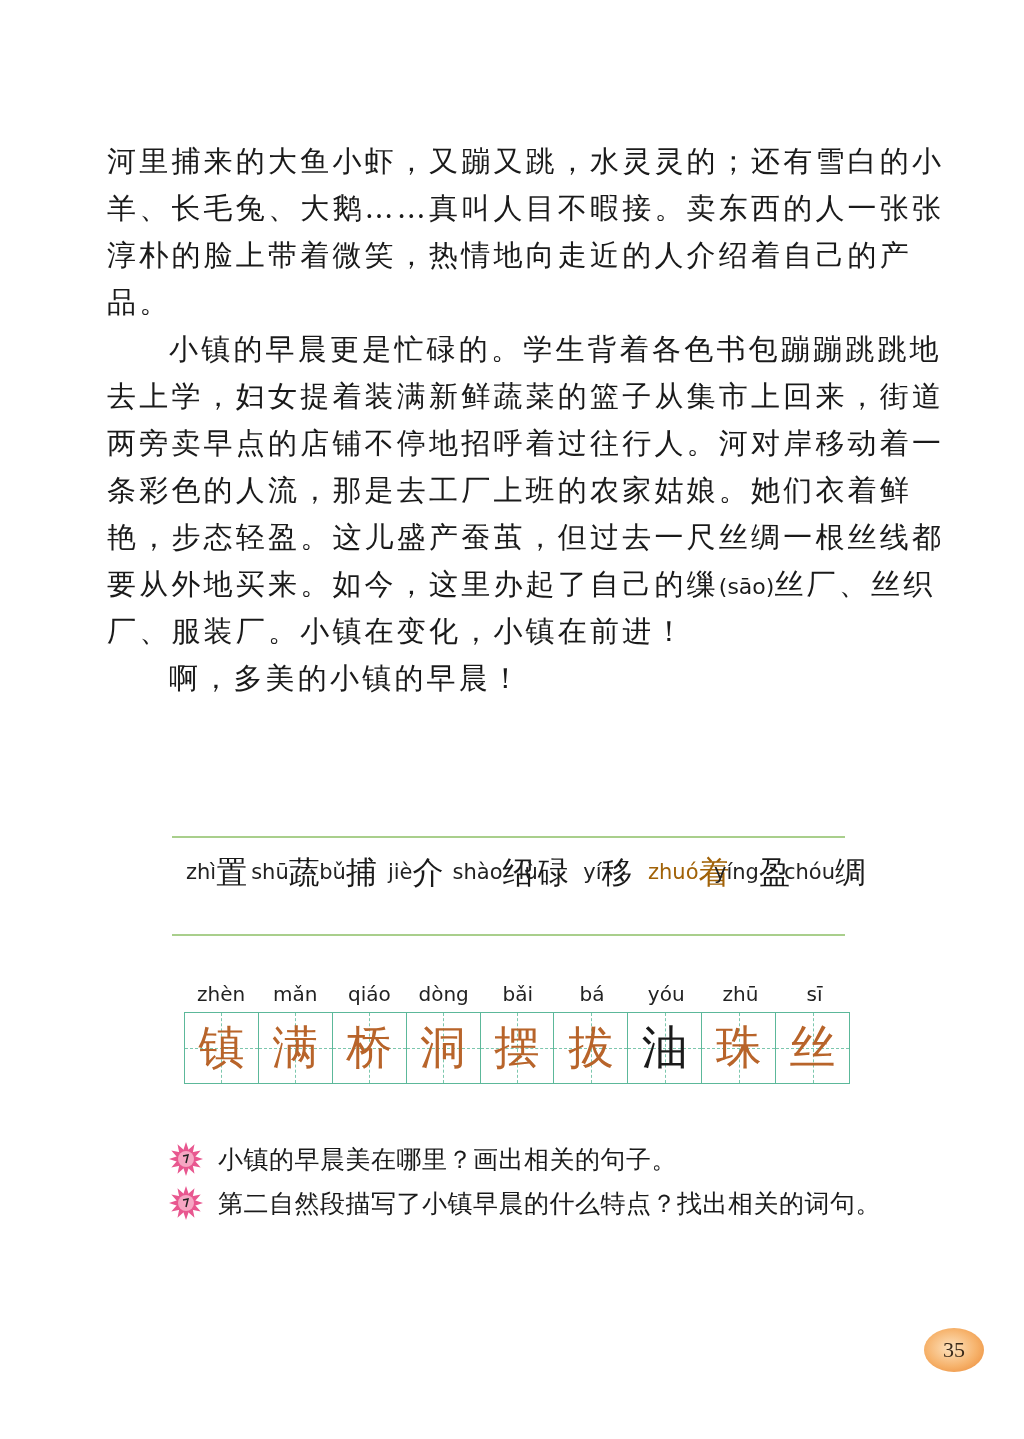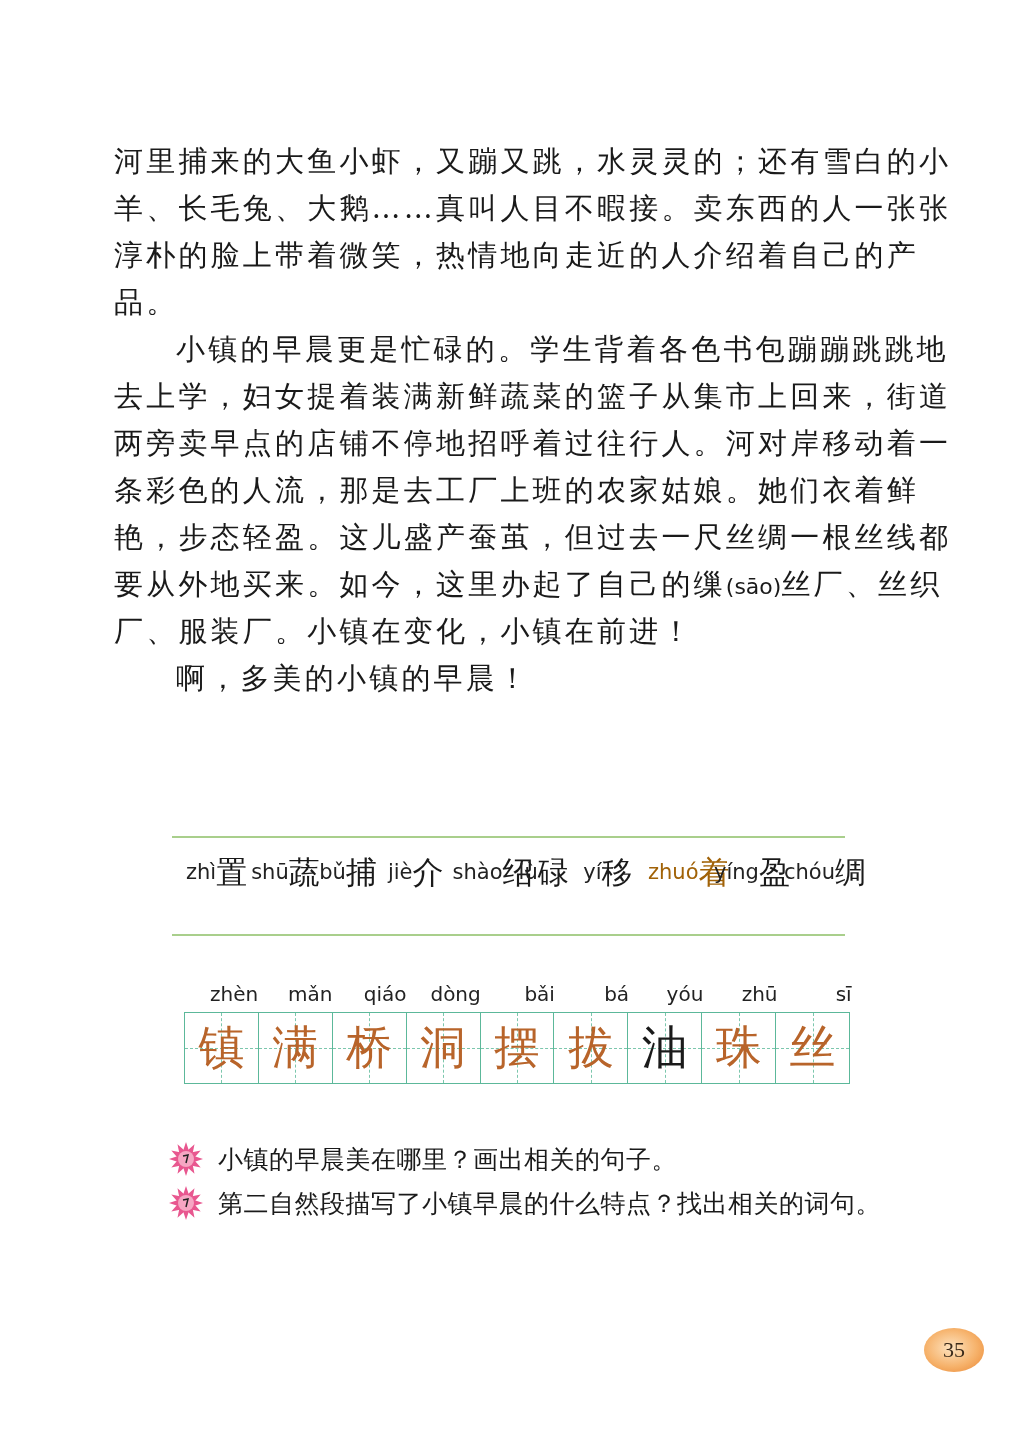--- a/index.html
+++ b/index.html
@@ -1,31 +1,31 @@
 <!DOCTYPE html>
 <html><head>
 <meta charset="utf-8">
 <style>
   html, body { margin:0; padding:0; background:#ffffff; }
   body { width:1024px; height:1439px; position:relative; overflow:hidden;
          font-family: "DejaVu Serif", "Liberation Serif", serif; color:#1a1a1a; }
-  .body-text { position:absolute; left:114px; top:138px; width:800px; }
+  .body-text { position:absolute; left:107px; top:138px; width:800px; }
   .line { height:47px; line-height:47px; font-size:29px; letter-spacing:3.2px; white-space:nowrap; }
   .indent { padding-left:62px; }
   .pinyin-inline { font-family: "DejaVu Sans", "Liberation Sans", sans-serif; font-size:22px; letter-spacing:0; }
 
   .rule { position:absolute; left:172px; width:673px; height:2px; background:#a9cf8c; }
   .word-row { position:absolute; left:186px; top:850px; width:660px; display:flex; }
   .word { display:flex; align-items:center; margin-right:0; }
   .word .py { font-family:"DejaVu Sans","Liberation Sans",sans-serif; font-size:21px; height:28px; line-height:28px; color:#222; }
   .word .hz { font-size:31px; line-height:44px; height:44px; color:#1a1a1a; }
   .word.hl .py, .word.hl .hz { color:#a16207; }
 
   .write-pinyin { position:absolute; left:184px; top:982px; width:668px; display:flex; }
-  .write-pinyin span { width:74.2px; text-align:right; font-family:"DejaVu Sans","Liberation Sans",sans-serif; font-size:20px; color:#222; }
+  .write-pinyin span { width:74.2px; text-align:center; font-family:"DejaVu Sans","Liberation Sans",sans-serif; font-size:20px; color:#222; }
   .grid { position:absolute; left:184px; top:1012px; width:666px; height:72px; border:1.5px solid #5cb89a; display:flex; box-sizing:border-box; }
   .cell { flex:1; position:relative; border-right:1.5px solid #5cb89a; display:flex; align-items:center; justify-content:center; }
   .cell:last-child { border-right:none; }
   .cell::before { content:""; position:absolute; left:0; right:0; top:50%; border-top:1.5px dashed #7cc7ad; }
   .cell::after { content:""; position:absolute; top:0; bottom:0; left:50%; border-left:1.5px dashed #7cc7ad; }
   .cell .ch { position:relative; z-index:1; font-size:46px; color:#b8642a; font-family:"DejaVu Serif","Liberation Serif",serif; }
   .cell.dark .ch { color:#1a1a1a; }
 
   .questions { position:absolute; left:168px; top:1137px; }
   .q { display:flex; align-items:center; height:44px; }

